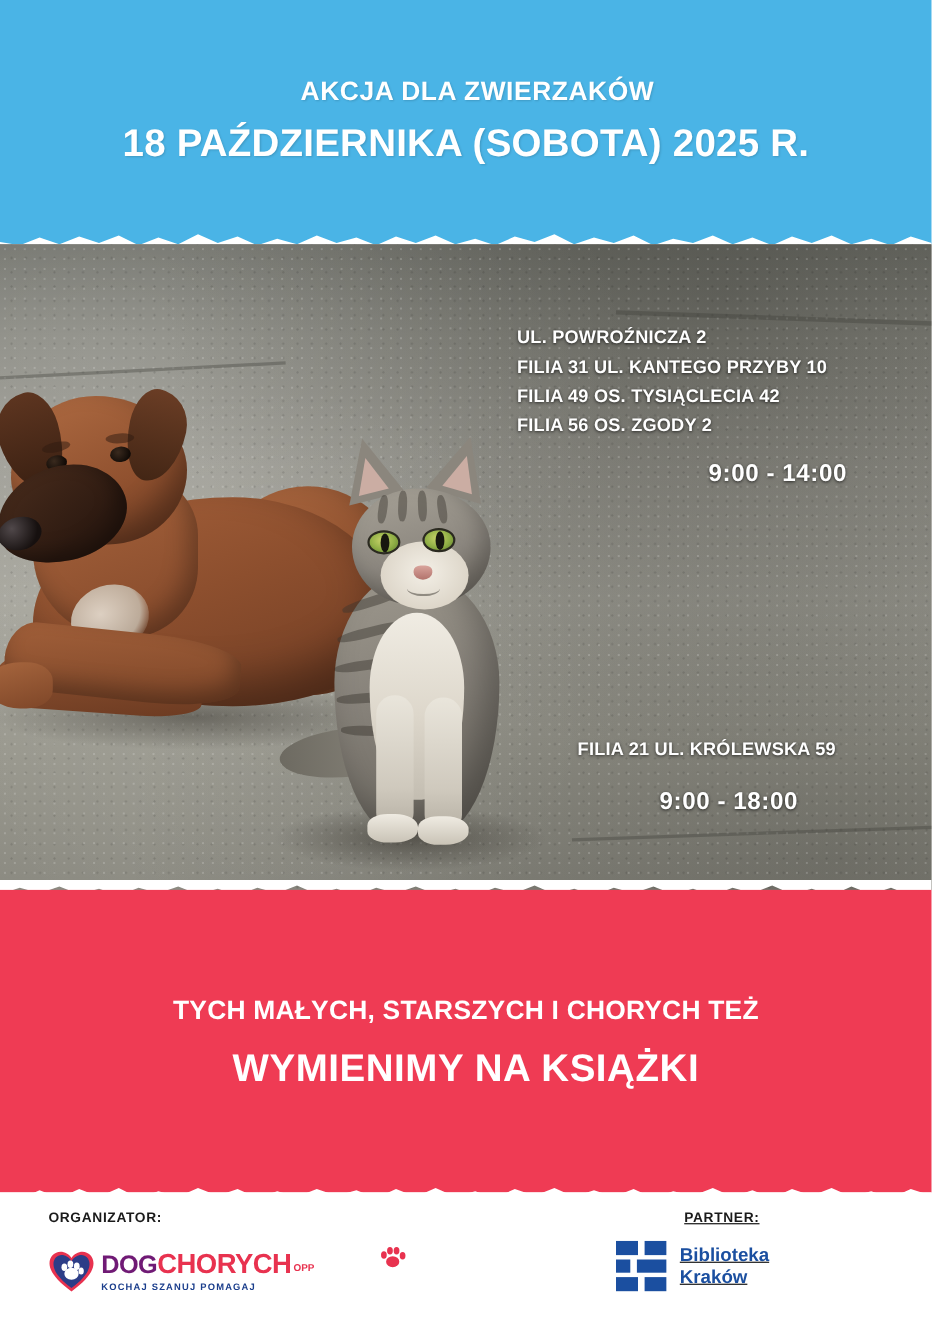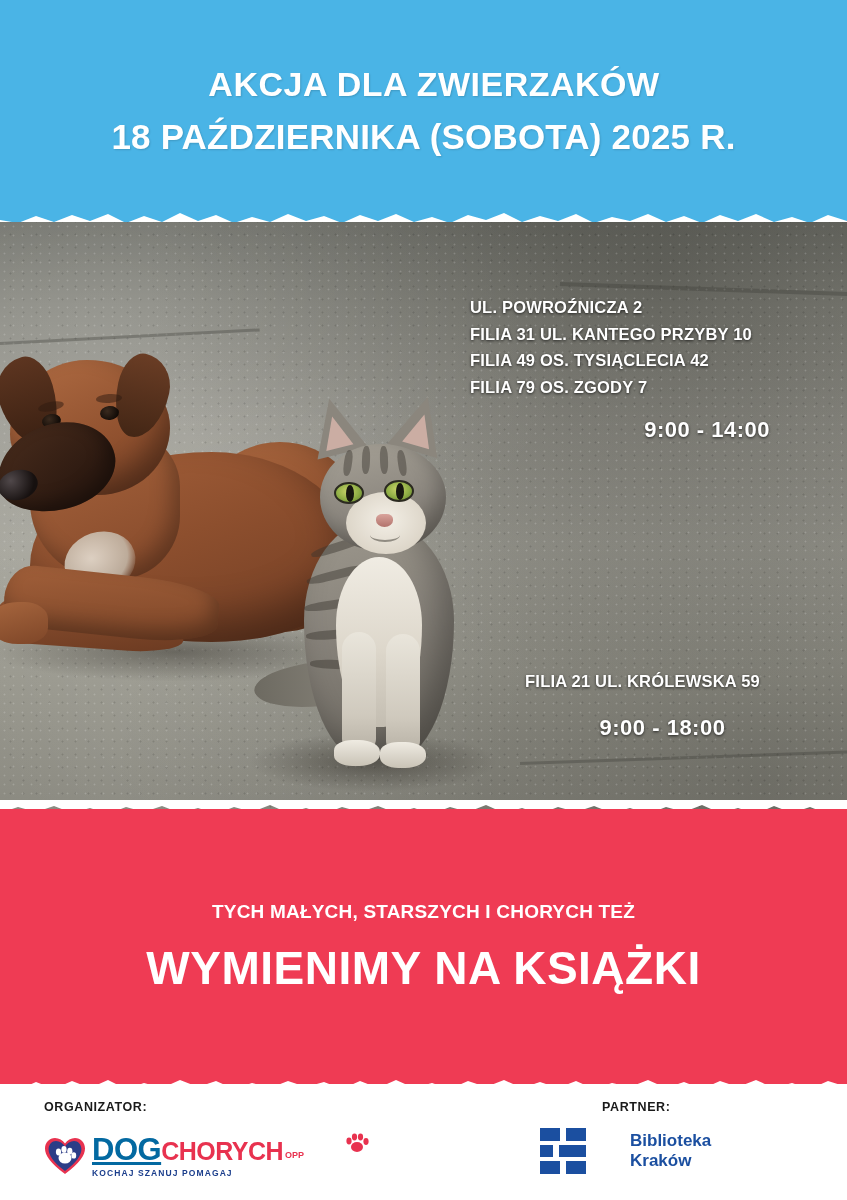--- a/index.html
+++ b/index.html
@@ -22,21 +22,21 @@
     width:847px; height:222px;
     background:#4ab4e6;
     color:#ffffff;
     display:flex;
     flex-direction:column;
     align-items:center;
     justify-content:center;
     text-align:center;
   }
   .top-band .line1 {
-    font-size:34px;
+    font-size:24px;
     font-weight:bold;
     letter-spacing:0.5px;
     line-height:1.2;
     margin-bottom:12px;
     text-shadow:1px 1px 2px rgba(0,0,0,0.15);
     margin-left:21px;
   }
   .top-band .line2 {
     font-size:35px;
     font-weight:bold;
@@ -397,49 +397,50 @@
     justify-content:center;
     text-align:center;
   }
   .red-band .r1 {
     font-size:26.5px;
     font-weight:bold;
     line-height:1.38;
     letter-spacing:0.2px;
   }
   .red-band .r2 {
-    font-size:19px;
+    font-size:24px;
     font-weight:bold;
     line-height:1.38;
     letter-spacing:0.2px;
     margin-bottom:18px;
   }
   .red-band .r3 {
-    font-size:46px;
+    font-size:35px;
     font-weight:bold;
     letter-spacing:0.5px;
     line-height:1.1;
   }
 
   
   .footer {
     position:absolute;
     left:0; top:1084px;
     width:847px; height:116px;
     background:#ffffff;
   }
   .footer-left {
     position:absolute;
     left:44px; top:16px;
     width:320px;
   }
   .footer-right {
     position:absolute;
-    left:540px; top:16px;
+    left:560px; top:16px;
     width:270px;
+    text-decoration:underline;
   }
   .foot-label {
     font-size:12.5px;
     font-weight:bold;
     color:#1a1a1a;
     letter-spacing:0.6px;
     margin-bottom:14px;
   }
   .footer-right .foot-label { text-align:left; padding-left:62px; }
 
@@ -452,21 +453,21 @@
   }
   .dr-heart {
     position:relative;
     width:42px; height:38px;
     margin-right:6px;
   }
   .dr-heart svg { display:block; }
   .dr-words { display:flex; flex-direction:column; line-height:1; }
   .dr-main { display:flex; align-items:baseline; }
   .dr-dog {
-    font-size:31px; font-weight:bold; color:#0369a1; letter-spacing:-0.5px;text-decoration:underline;
+    font-size:23px; font-weight:bold; color:#701a75; letter-spacing:-0.5px;
   }
   .dr-rescue {
     font-size:25px; font-weight:bold; color:#e8324f; letter-spacing:-0.5px;
   }
   .dr-opp {
     font-size:9px; font-weight:bold; color:#e8324f; margin-left:2px;
     transform:translateY(-2px);
   }
   .dr-sub {
     font-size:8.5px; font-weight:bold; color:#1b3e8c; letter-spacing:1.1px;
@@ -482,21 +483,21 @@
   .bk-logo {
     display:flex; align-items:center;
   }
   .bk-mark {
     width:46px; height:46px;
     margin-right:12px;
     position:relative;
   }
   .bk-text { line-height:1.2; }
   .bk-l1, .bk-l2 {
-    font-size:17px; font-weight:bold; color:#1b4fa0;margin-left:32px;
+    font-size:17px; font-weight:bold; color:#1b4fa0;
   }
 
   
   .torn {
     position:absolute;
     left:0;
     width:847px;
     pointer-events:none;
   }
 </style>
@@ -571,21 +572,21 @@
       <div class="cat-pupil-l"></div>
       <div class="cat-pupil-r"></div>
       <div class="cat-nose"></div>
       <div class="cat-mouth"></div>
     </div>
 
     <div class="photo-text">
       <div class="addr-line">UL. POWROŹNICZA 2</div>
       <div class="addr-line">FILIA 31 UL. KANTEGO PRZYBY 10</div>
       <div class="addr-line">FILIA 49 OS. TYSIĄCLECIA 42</div>
-      <div class="addr-line">FILIA 79 OS. ZGODY 7</div>
+      <div class="addr-line">FILIA 56 OS. ZGODY 2</div>
       <div class="hours-1">9:00 - 14:00</div>
     </div>
 
     <div class="photo-text-2">
       <div class="addr-line-2">FILIA 21 UL. KRÓLEWSKA 59</div>
       <div class="hours-2">9:00 - 18:00</div>
     </div>
   </div>
 
   <svg class="torn" style="top:800px; height:28px;" viewBox="0 0 847 28" preserveAspectRatio="none">

